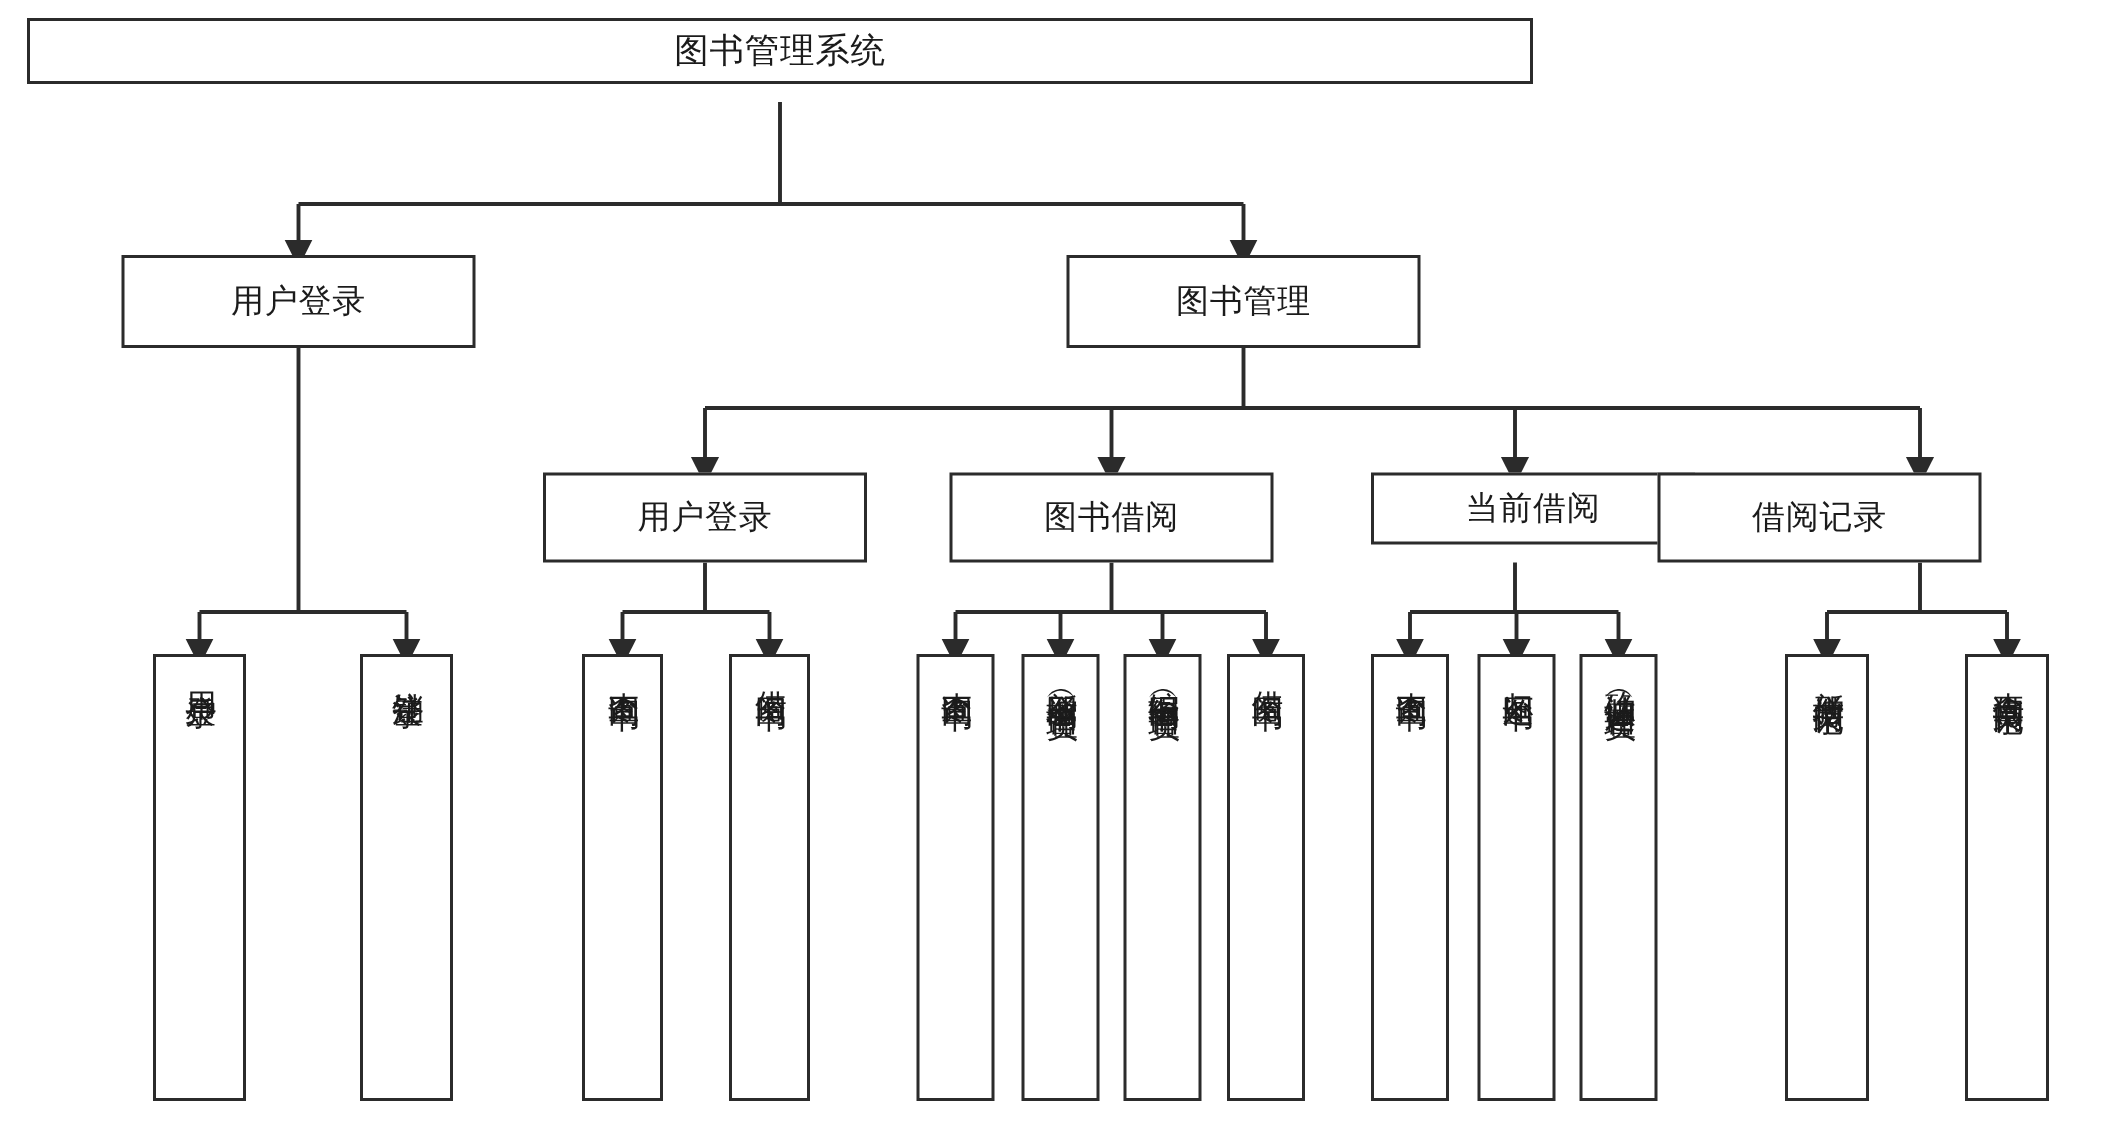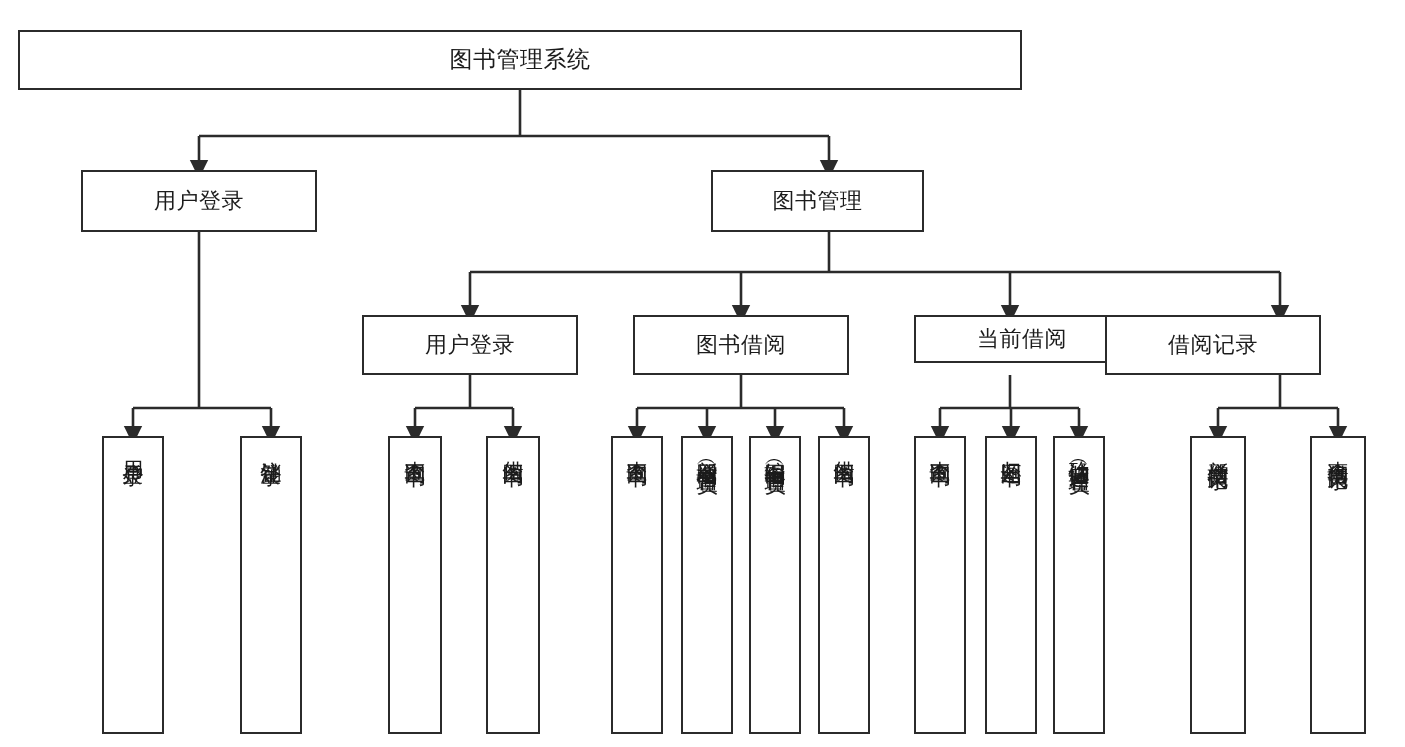--- a/index.html
+++ b/index.html
@@ -108,27 +108,27 @@
         <line x1="940" y1="408" x2="940" y2="434" stroke="#2b2b2b" stroke-width="2.6" marker-end="url(#arrowhead)"></line>
         <line x1="1011" y1="408" x2="1011" y2="434" stroke="#2b2b2b" stroke-width="2.6" marker-end="url(#arrowhead)"></line>
         <line x1="1079" y1="408" x2="1079" y2="434" stroke="#2b2b2b" stroke-width="2.6" marker-end="url(#arrowhead)"></line>
         <line x1="1280" y1="375" x2="1280" y2="408" stroke="#2b2b2b" stroke-width="2.6"></line>
         <line x1="1218" y1="408" x2="1338" y2="408" stroke="#2b2b2b" stroke-width="2.6"></line>
         <line x1="1218" y1="408" x2="1218" y2="434" stroke="#2b2b2b" stroke-width="2.6" marker-end="url(#arrowhead)"></line>
         <line x1="1338" y1="408" x2="1338" y2="434" stroke="#2b2b2b" stroke-width="2.6" marker-end="url(#arrowhead)"></line>
       </g>
   </svg>
   <div id="node-layer">
-      <div class="node horizontal root" style="left: 18px; top: 12px; width: 1004px; height: 60px; margin-top: 18px;">
+      <div class="node horizontal root" style="left: 18px; top: 12px; width: 1004px; height: 44px;">
         <span class="label">图书管理系统</span>
       </div>
       <div class="node horizontal" style="left: 81px; top: 170px; width: 236px; height: 62px;">
         <span class="label">用户登录</span>
       </div>
-      <div class="node horizontal" style="left: 711px; top: 170px; width: 213px; height: 62px;">
+      <div class="node horizontal" style="left: 711px; top: 170px; width: 236px; height: 62px;">
         <span class="label">图书管理</span>
       </div>
       <div class="node horizontal" style="left: 362px; top: 315px; width: 216px; height: 60px;">
         <span class="label">用户登录</span>
       </div>
       <div class="node horizontal" style="left: 633px; top: 315px; width: 216px; height: 60px;">
         <span class="label">图书借阅</span>
       </div>
       <div class="node horizontal" style="left: 914px; top: 315px; width: 216px; height: 48px;">
         <span class="label">当前借阅</span>

